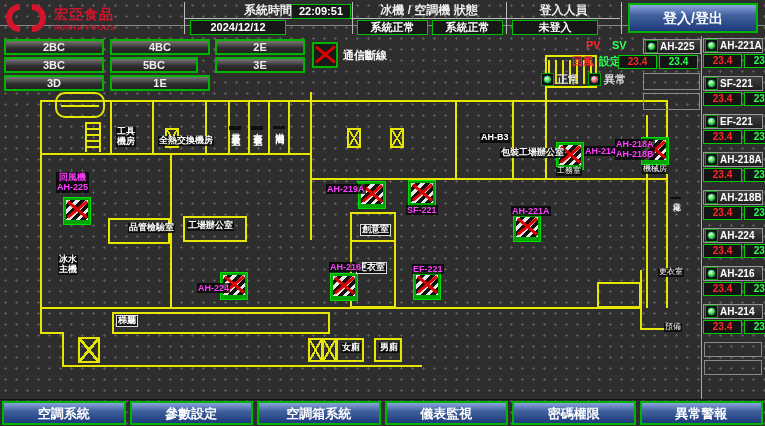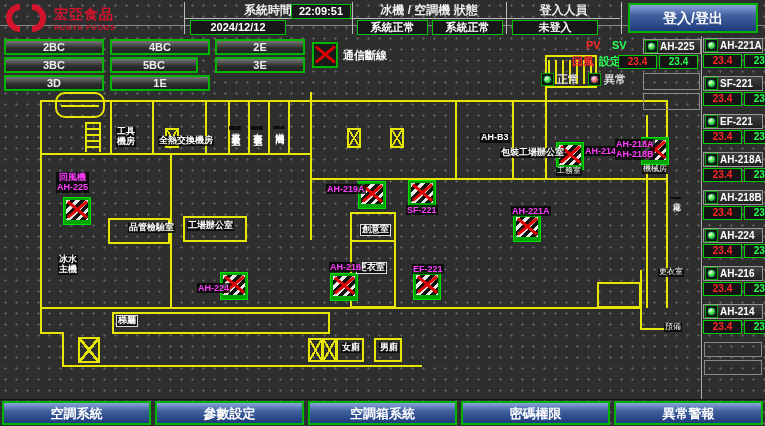--- a/index.html
+++ b/index.html
@@ -338,16 +338,17 @@
     <div class="ebox" style="left:643px;top:37px;width:57px;height:17px"></div>
     <div class="ebox" style="left:643px;top:57px;width:57px;height:17px"></div>
     <div class="ebox" style="left:704px;top:306px;width:58px;height:15px"></div>
     <div class="ebox" style="left:704px;top:324px;width:58px;height:15px"></div>
   </div>
 
   <div class="ftr" id="nav">
       <div class="btn-blue btn-nav">空調系統</div>
       <div class="btn-blue btn-nav">參數設定</div>
       <div class="btn-blue btn-nav">空調箱系統</div>
+      <div class="btn-blue btn-nav">儀表監視</div>
       <div class="btn-blue btn-nav">密碼權限</div>
       <div class="btn-blue btn-nav">異常警報</div>
     </div>
 </div>
 
 </body></html>

